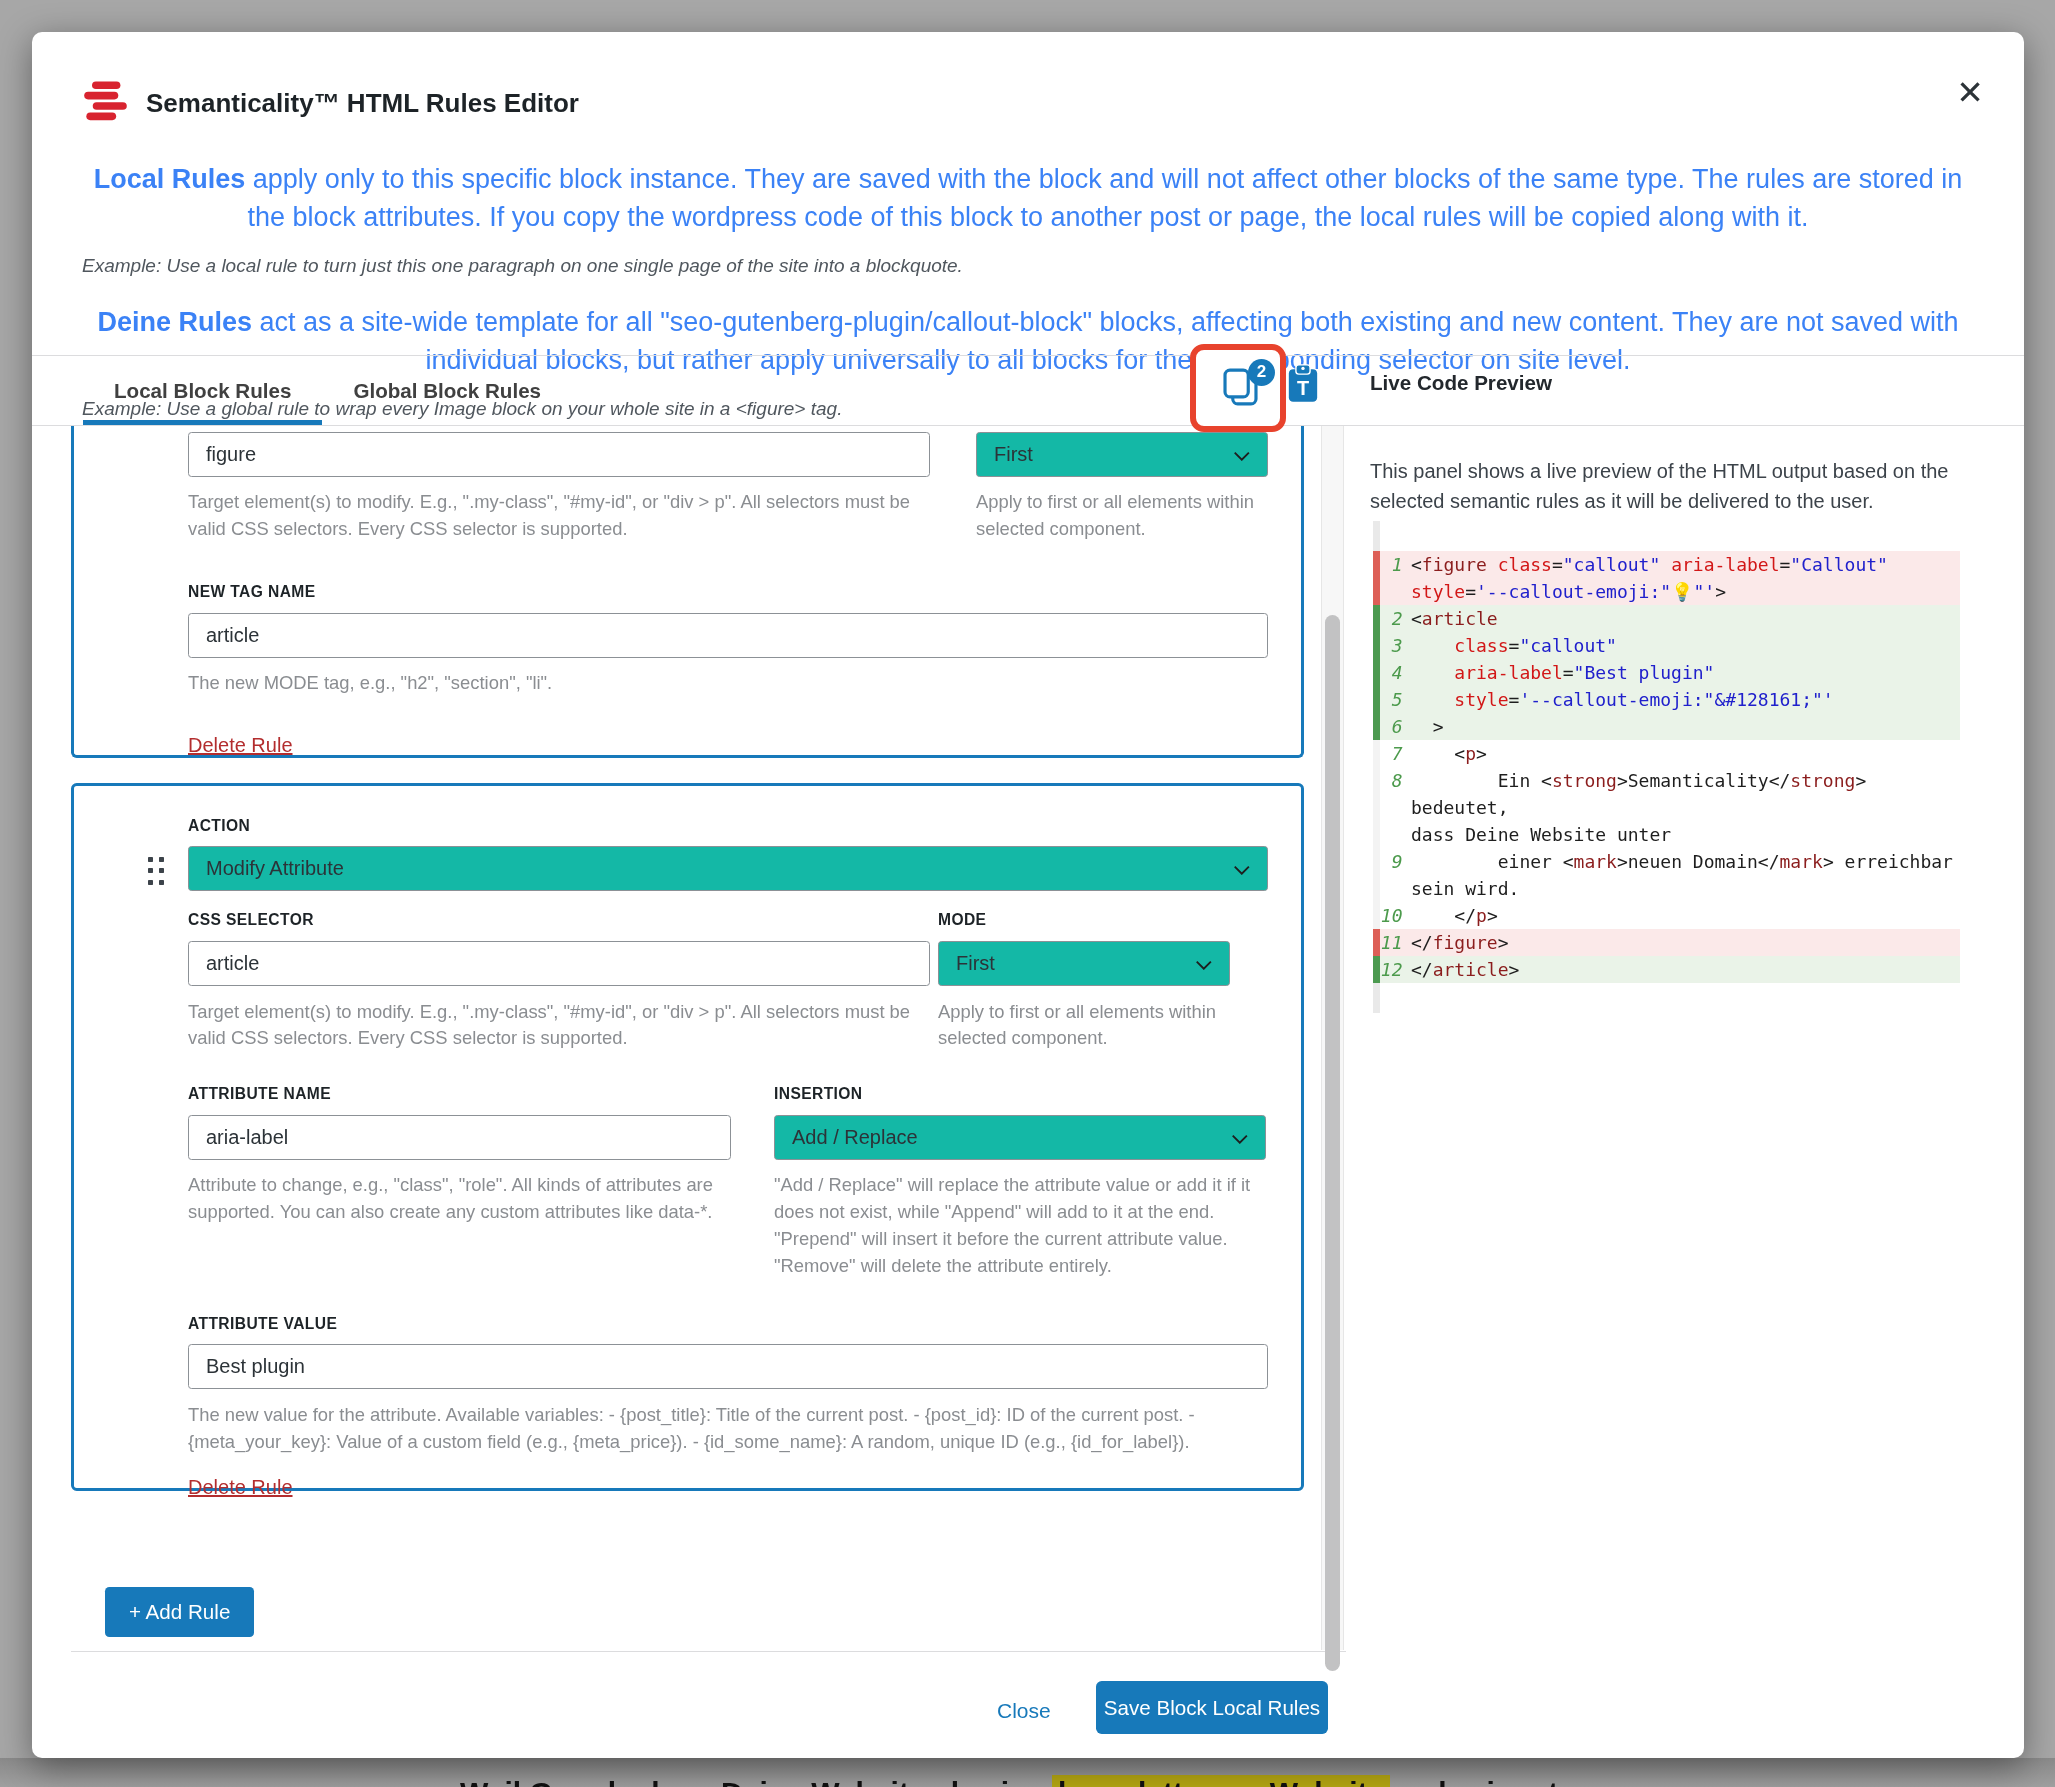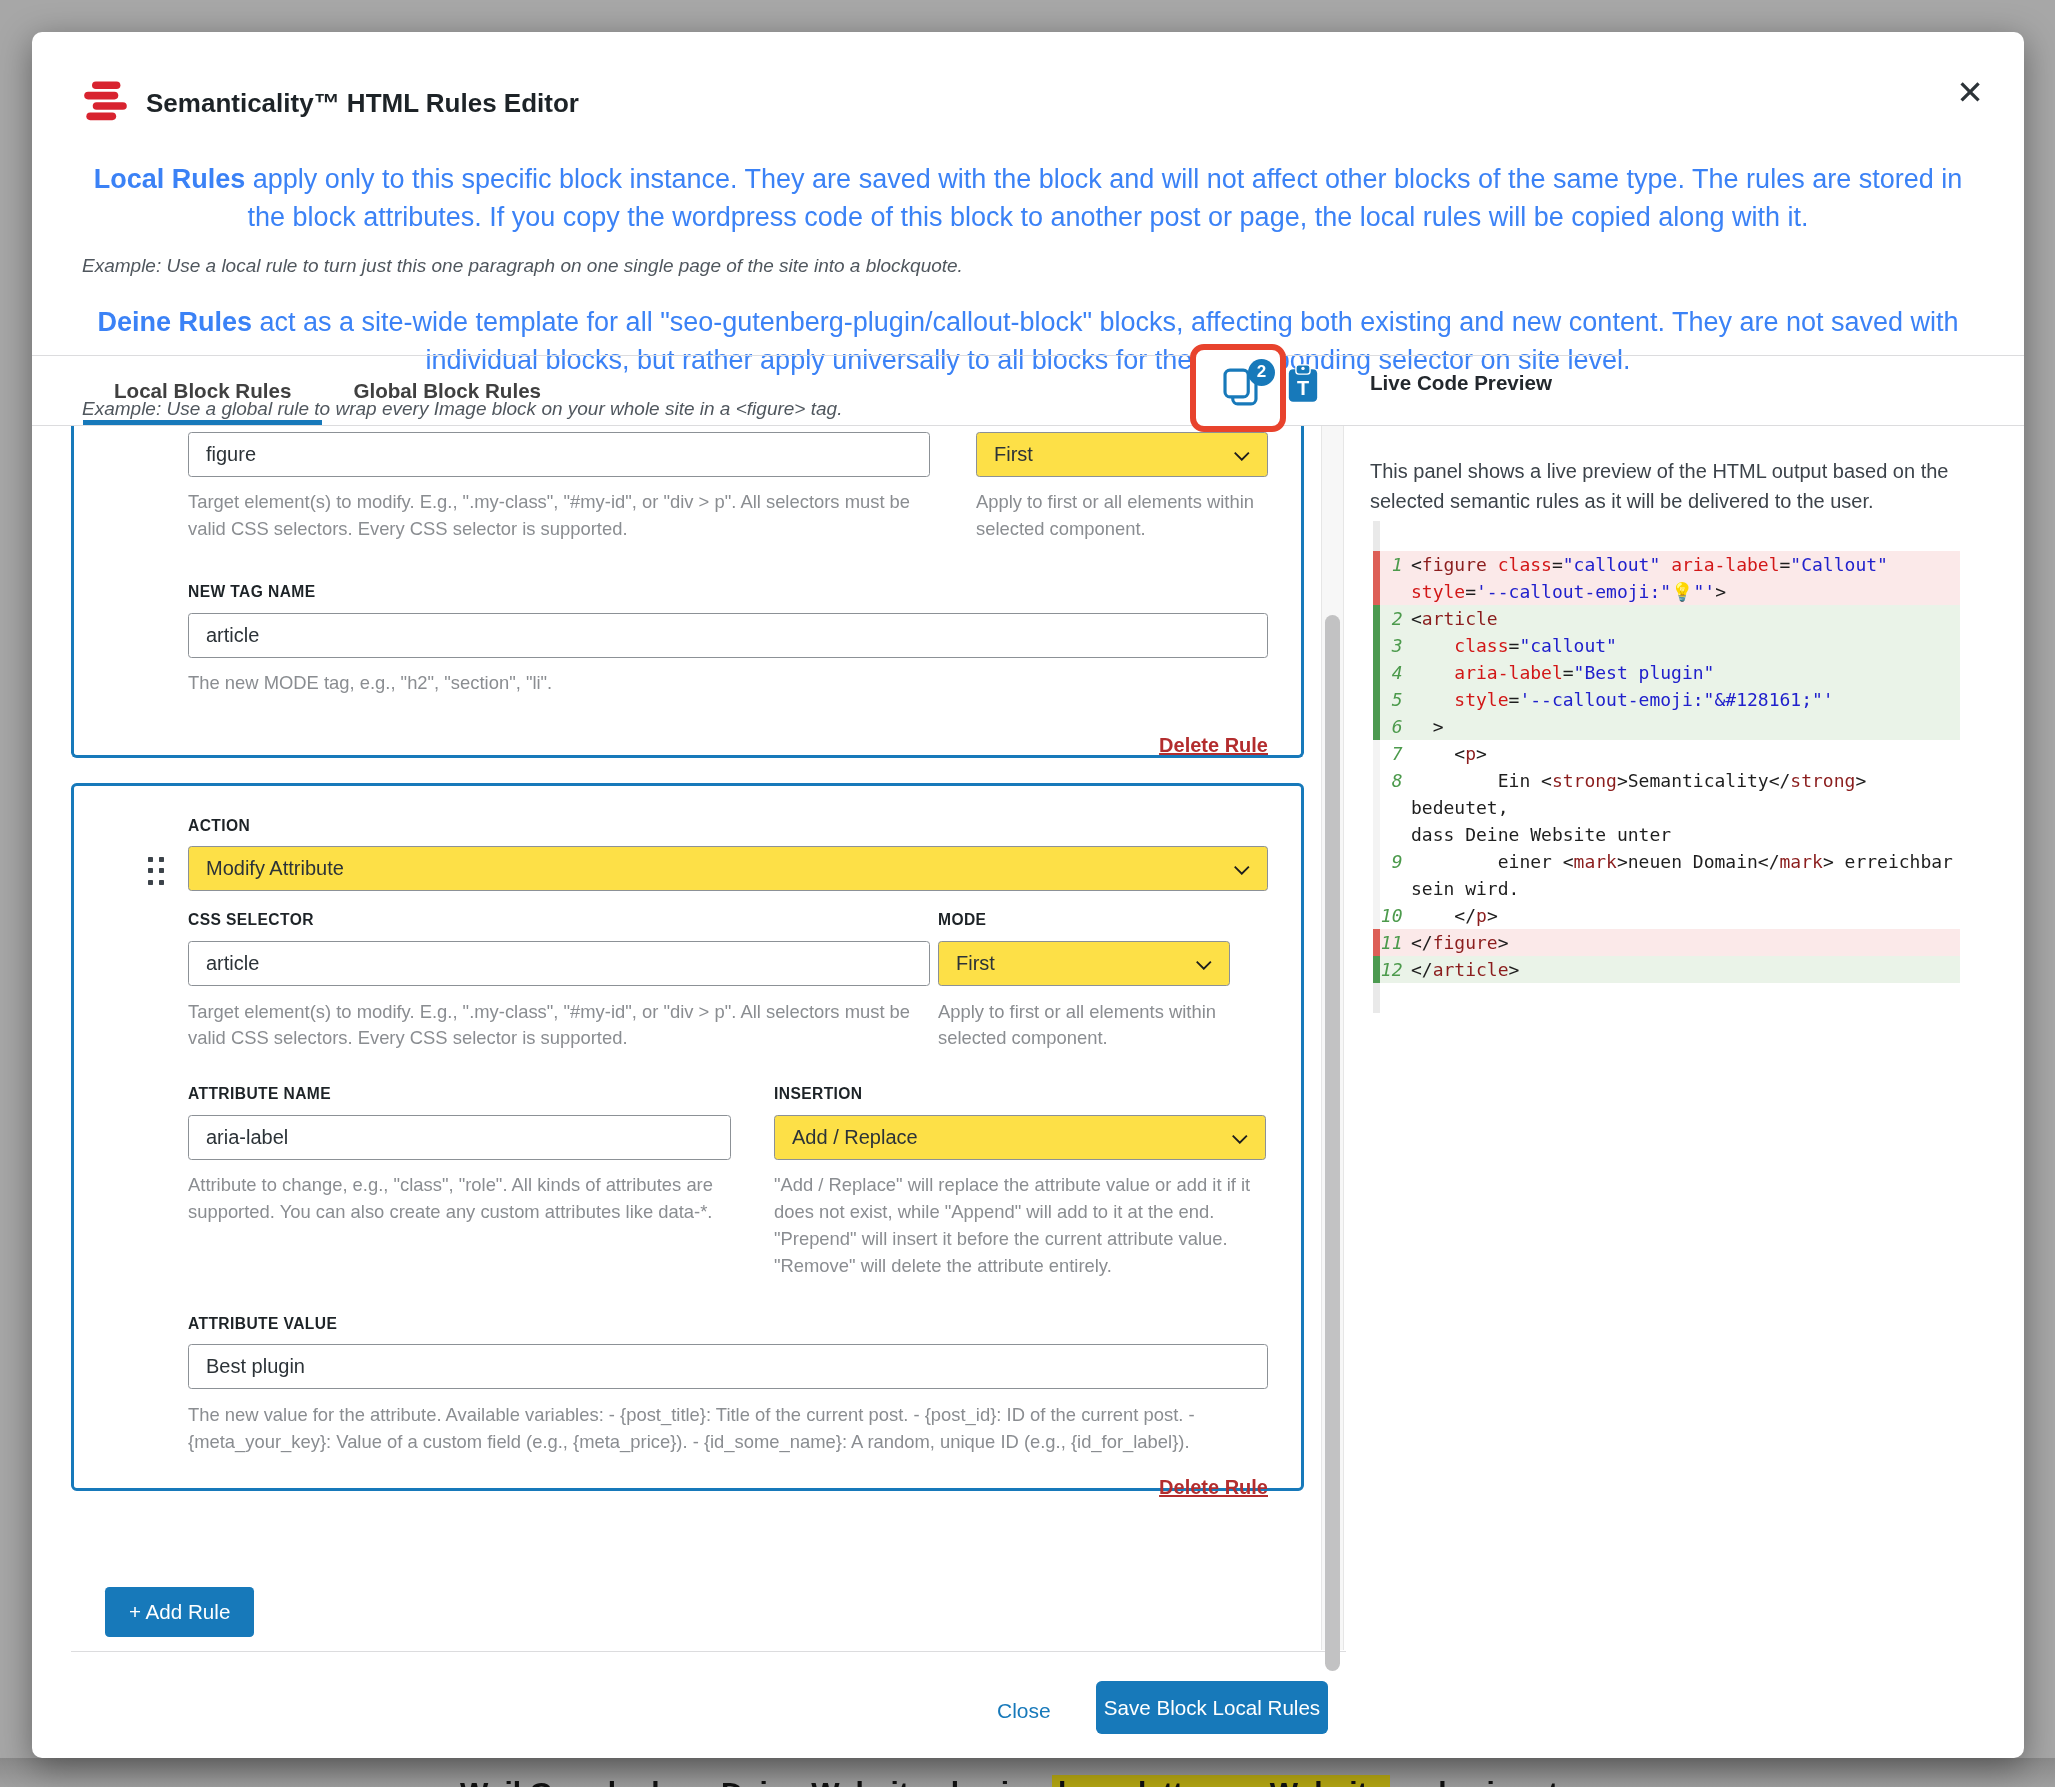--- a/index.html
+++ b/index.html
@@ -54,23 +54,23 @@
   .colA { width:742px; flex:0 0 auto; }
   .colB { width:292px; flex:0 0 auto; }
   .colC { width:543px; flex:0 0 auto; }
   .colD { width:492px; flex:0 0 auto; }
 
   .field-label { font-size:15.6px; font-weight:700; color:#1d2327; letter-spacing:0.4px; margin-bottom:11.4px; }
   .text-input { width:100%; height:45px; border:1.4px solid #8c9196; border-radius:3.5px; font-size:20px;
     color:#2c3338; padding:0 17px; font-family:inherit; background:#fff; }
   .select-box { width:100%; height:45px; border:1.4px solid #8c9196; border-radius:3.5px; font-size:20px;
     color:#2c3338; padding:0 17px; display:flex; align-items:center; justify-content:space-between;
-    background:#fde047; cursor:pointer; }
+    background:#14b8a6; cursor:pointer; }
   .help { font-size:18.4px; color:#8a8d91; line-height:1.46; margin-top:12.8px; }
-  .delete-row { text-align:right;font-weight:bold; }
+  .delete-row { text-align:left; }
   .delete-link { color:#b32d2e; font-size:20px; text-decoration:underline; cursor:pointer; }
 
   .drag-handle { position:absolute; left:74px; top:71px; display:grid;
     grid-template-columns:5px 5px; grid-auto-rows:5px; gap:6.4px; cursor:grab; }
   .drag-handle i { background:#3c434a; border-radius:0.7px; }
 
   .add-rule-btn { position:absolute; left:73px; top:1555px; height:50px; padding:0 24px;
     background:#1779ba; color:#fff; font-size:20.6px; border:none; border-radius:4.3px; cursor:pointer;
     display:flex; align-items:center; font-family:inherit; }
 

